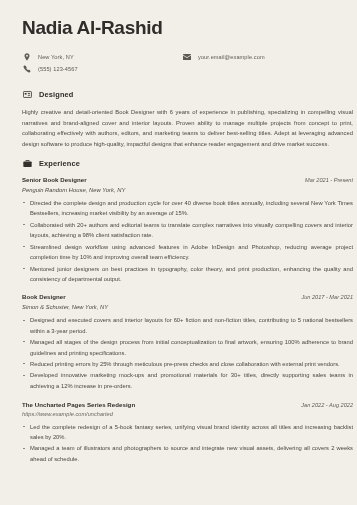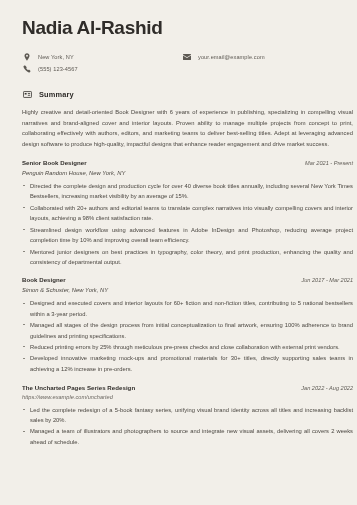--- a/index.html
+++ b/index.html
@@ -211,26 +211,35 @@
   <div class="section">
     <div class="section-head">
       <span class="section-icon">
         <svg width="9" height="9" viewBox="0 0 16 12" fill="none" stroke="currentColor" stroke-width="1.4">
           <rect x="0.8" y="0.8" width="14.4" height="10.4" rx="1.2"></rect>
           <rect x="3" y="3.4" width="3.4" height="2.6" fill="currentColor" stroke="none"></rect>
           <line x1="8.6" y1="4.2" x2="12.8" y2="4.2"></line>
           <line x1="8.6" y1="7.4" x2="12.8" y2="7.4"></line>
         </svg>
       </span>
-      <span class="section-title">Summary</span>
+      <span class="section-title">Designed</span>
     </div>
     <div class="summary-text">Highly creative and detail-oriented Book Designer with 6 years of experience in publishing, specializing in compelling visual narratives and brand-aligned cover and interior layouts. Proven ability to manage multiple projects from concept to print, collaborating effectively with authors, editors, and marketing teams to deliver best-selling titles. Adept at leveraging advanced design software to produce high-quality, impactful designs that enhance reader engagement and drive market success.</div>
   </div>
 
   <div class="section">
+    <div class="section-head">
+      <span class="section-icon">
+        <svg width="9" height="9" viewBox="0 0 16 14" fill="currentColor">
+          <path d="M6 0.6h4c.9 0 1.6.7 1.6 1.6v1h-1.6v-.9H6v.9H4.4v-1c0-.9.7-1.6 1.6-1.6z"></path>
+          <rect x="0.6" y="3.4" width="14.8" height="10" rx="1.3"></rect>
+        </svg>
+      </span>
+      <span class="section-title">Experience</span>
+    </div>
 
     <div class="entry">
       <div class="entry-top">
         <span class="entry-title">Senior Book Designer</span>
         <span class="entry-date">Mar 2021 - Present</span>
       </div>
       <div class="entry-sub">Penguin Random House, New York, NY</div>
       <ul class="bullets">
         <li>Directed the complete design and production cycle for over 40 diverse book titles annually, including several New York Times Bestsellers, increasing market visibility by an average of 15%.</li>
         <li>Collaborated with 20+ authors and editorial teams to translate complex narratives into visually compelling covers and interior layouts, achieving a 98% client satisfaction rate.</li>

